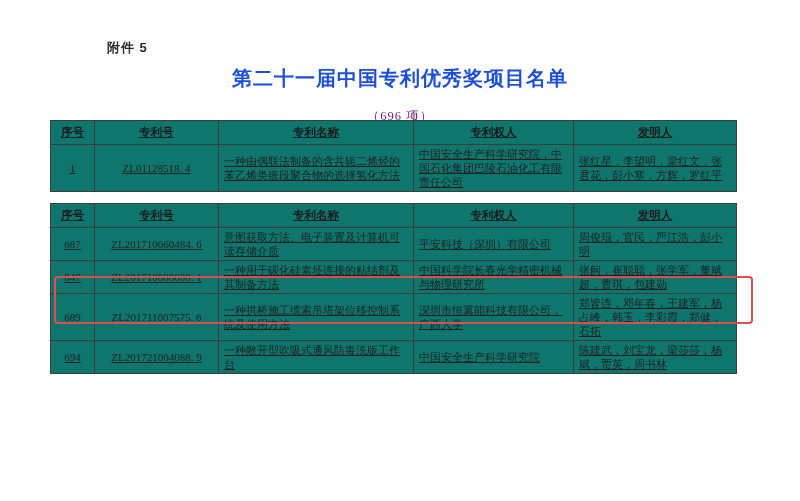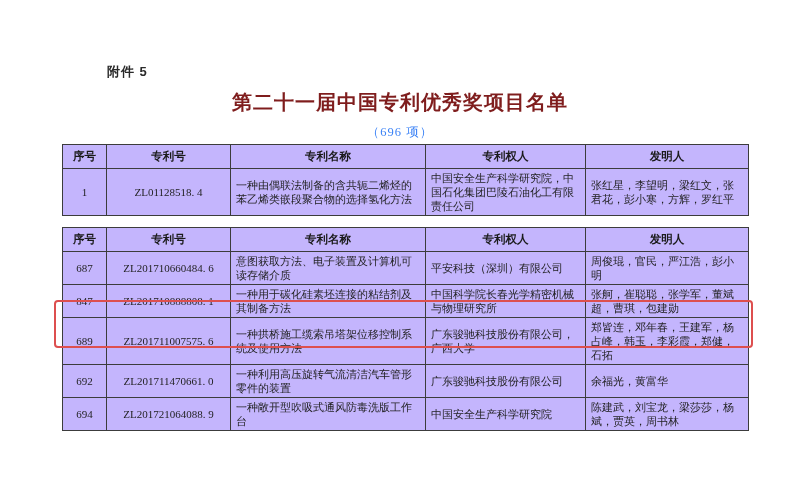--- a/index.html
+++ b/index.html
@@ -1,38 +1,39 @@
 <!DOCTYPE html>
 <html><head>
 <meta charset="utf-8">
 <style>
   * { margin:0; padding:0; box-sizing:border-box; }
   body { background:#ffffff; }
   .page {
     position:relative; width:800px; height:470px; background:#fff;
-    font-family:"Liberation Serif","DejaVu Serif",serif; color:#1f1f1f; overflow:hidden;margin-top:24px;
+    font-family:"Liberation Serif","DejaVu Serif",serif; color:#1f1f1f; overflow:hidden;
   }
   .attachment {
     position:absolute; left:107px; top:39px;
     font-family:"Liberation Sans","DejaVu Sans",sans-serif;
     font-weight:bold; font-size:13px; color:#2a2a2a; letter-spacing:1px;
   }
   .title {
     position:absolute; top:65px; left:0; width:100%; text-align:center;
     font-family:"Liberation Sans","DejaVu Sans",sans-serif;
-    font-weight:bold; font-size:20px; letter-spacing:1px; color:#7f1d1d;
+    font-weight:bold; font-size:20px; letter-spacing:1px; color:#1d4ed8;
   }
   .subtitle {
-    position:absolute; top:100px; left:0; width:100%; text-align:center;
-    font-size:12.5px; color:#3b82f6; letter-spacing:1px;
+    position:absolute; top:108px; left:0; width:100%; text-align:center;
+    font-size:12.5px; color:#701a75; letter-spacing:1px;
   }
   table.award {
-    position:absolute; left:62px; width:686px;
+    position:absolute; left:50px; width:686px;
     border-collapse:collapse; table-layout:fixed;
-    background:#c4b5fd;
+    background:#0f766e;
+    text-decoration:underline;
   }
   .tbl1 { top:120px; }
   .tbl2 { top:203px; }
   .award th {
     font-family:"Liberation Sans","DejaVu Sans",sans-serif;
     font-weight:bold; font-size:11.5px; color:#1a1a1a;
     border:1px solid #3c3c3c; padding:4px 2px; text-align:center;
   }
   .award td {
     font-size:11px; line-height:14px; color:#1f1f1f;
@@ -108,29 +109,22 @@
       <td class="c">847</td>
       <td class="c">ZL201710888808. 1</td>
       <td>一种用于碳化硅素坯连接的粘结剂及其制备方法</td>
       <td>中国科学院长春光学精密机械与物理研究所</td>
       <td>张舸，崔聪聪，张学军，董斌超，曹琪，包建勋</td>
     </tr>
     <tr>
       <td class="c">689</td>
       <td class="c">ZL201711007575. 6</td>
       <td>一种拱桥施工缆索吊塔架位移控制系统及使用方法</td>
-      <td>广东骏驰科技股份有限公司，广西大学</td>
+      <td>深圳市恒翼能科技有限公司，广西大学</td>
       <td>郑皆连，邓年春，王建军，杨占峰，韩玉，李彩霞，郑健，石拓</td>
-    </tr>
-    <tr>
-      <td class="c">692</td>
-      <td class="c">ZL201711470661. 0</td>
-      <td>一种利用高压旋转气流清洁汽车管形零件的装置</td>
-      <td>广东骏驰科技股份有限公司</td>
-      <td>余福光，黄富华</td>
     </tr>
     <tr>
       <td class="c">694</td>
       <td class="c">ZL201721064088. 9</td>
       <td>一种敞开型吹吸式通风防毒洗版工作台</td>
       <td>中国安全生产科学研究院</td>
       <td>陈建武，刘宝龙，梁莎莎，杨斌，贾英，周书林</td>
     </tr>
 
   </tbody>

